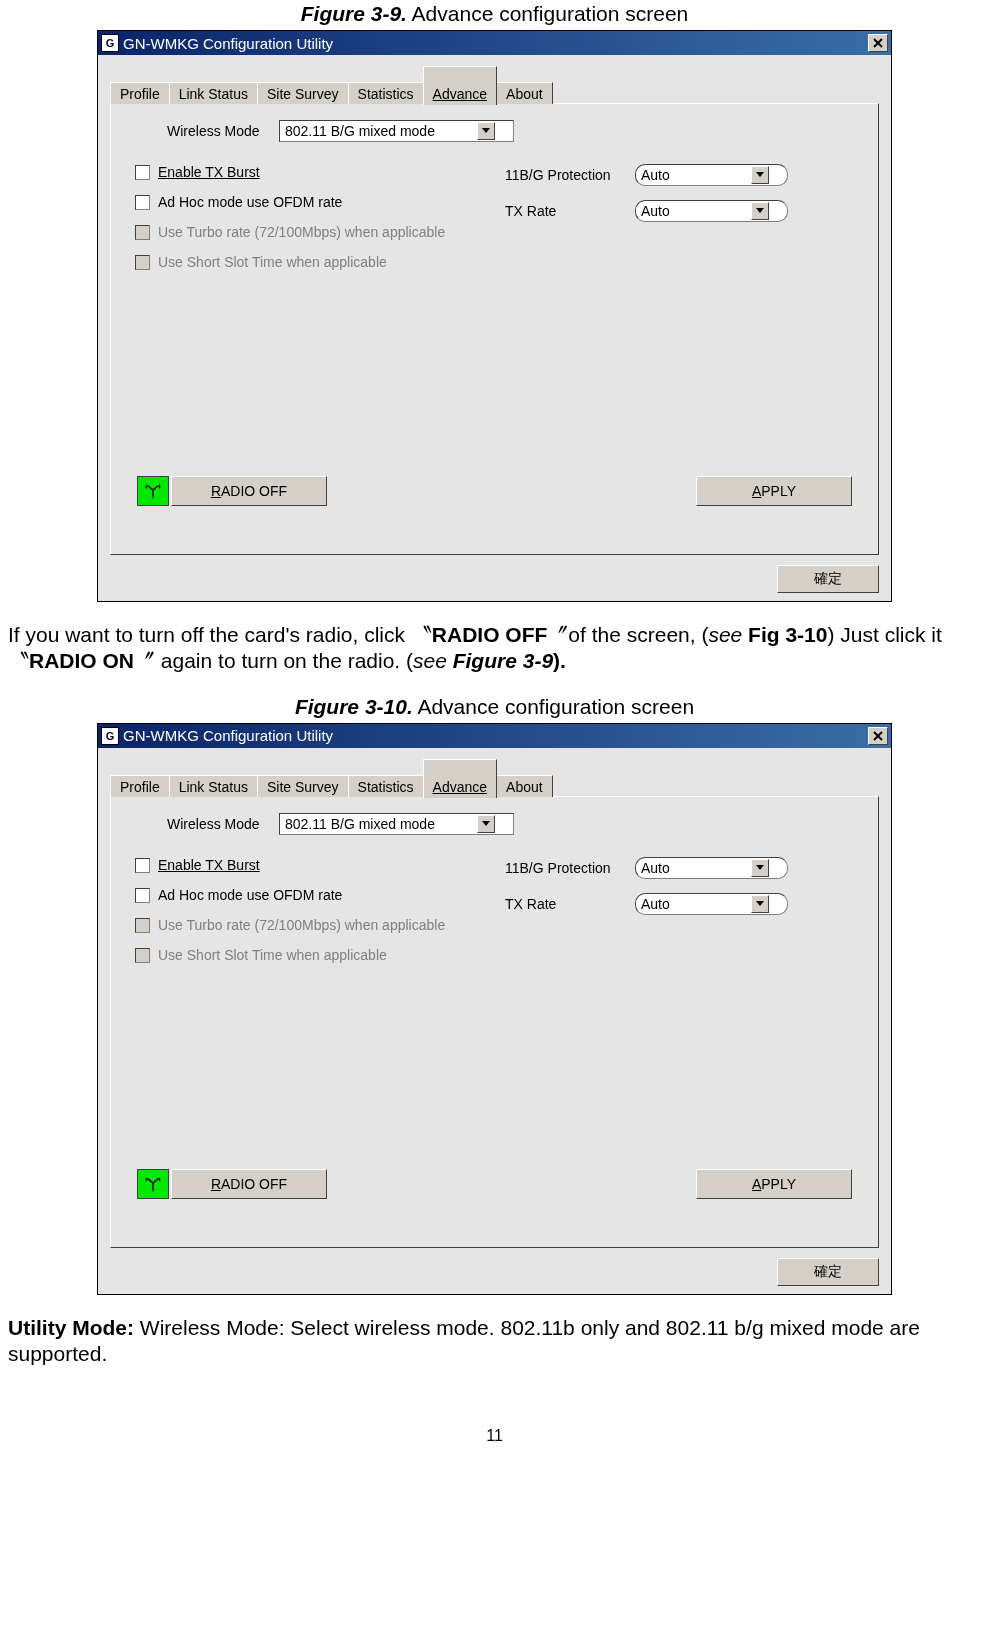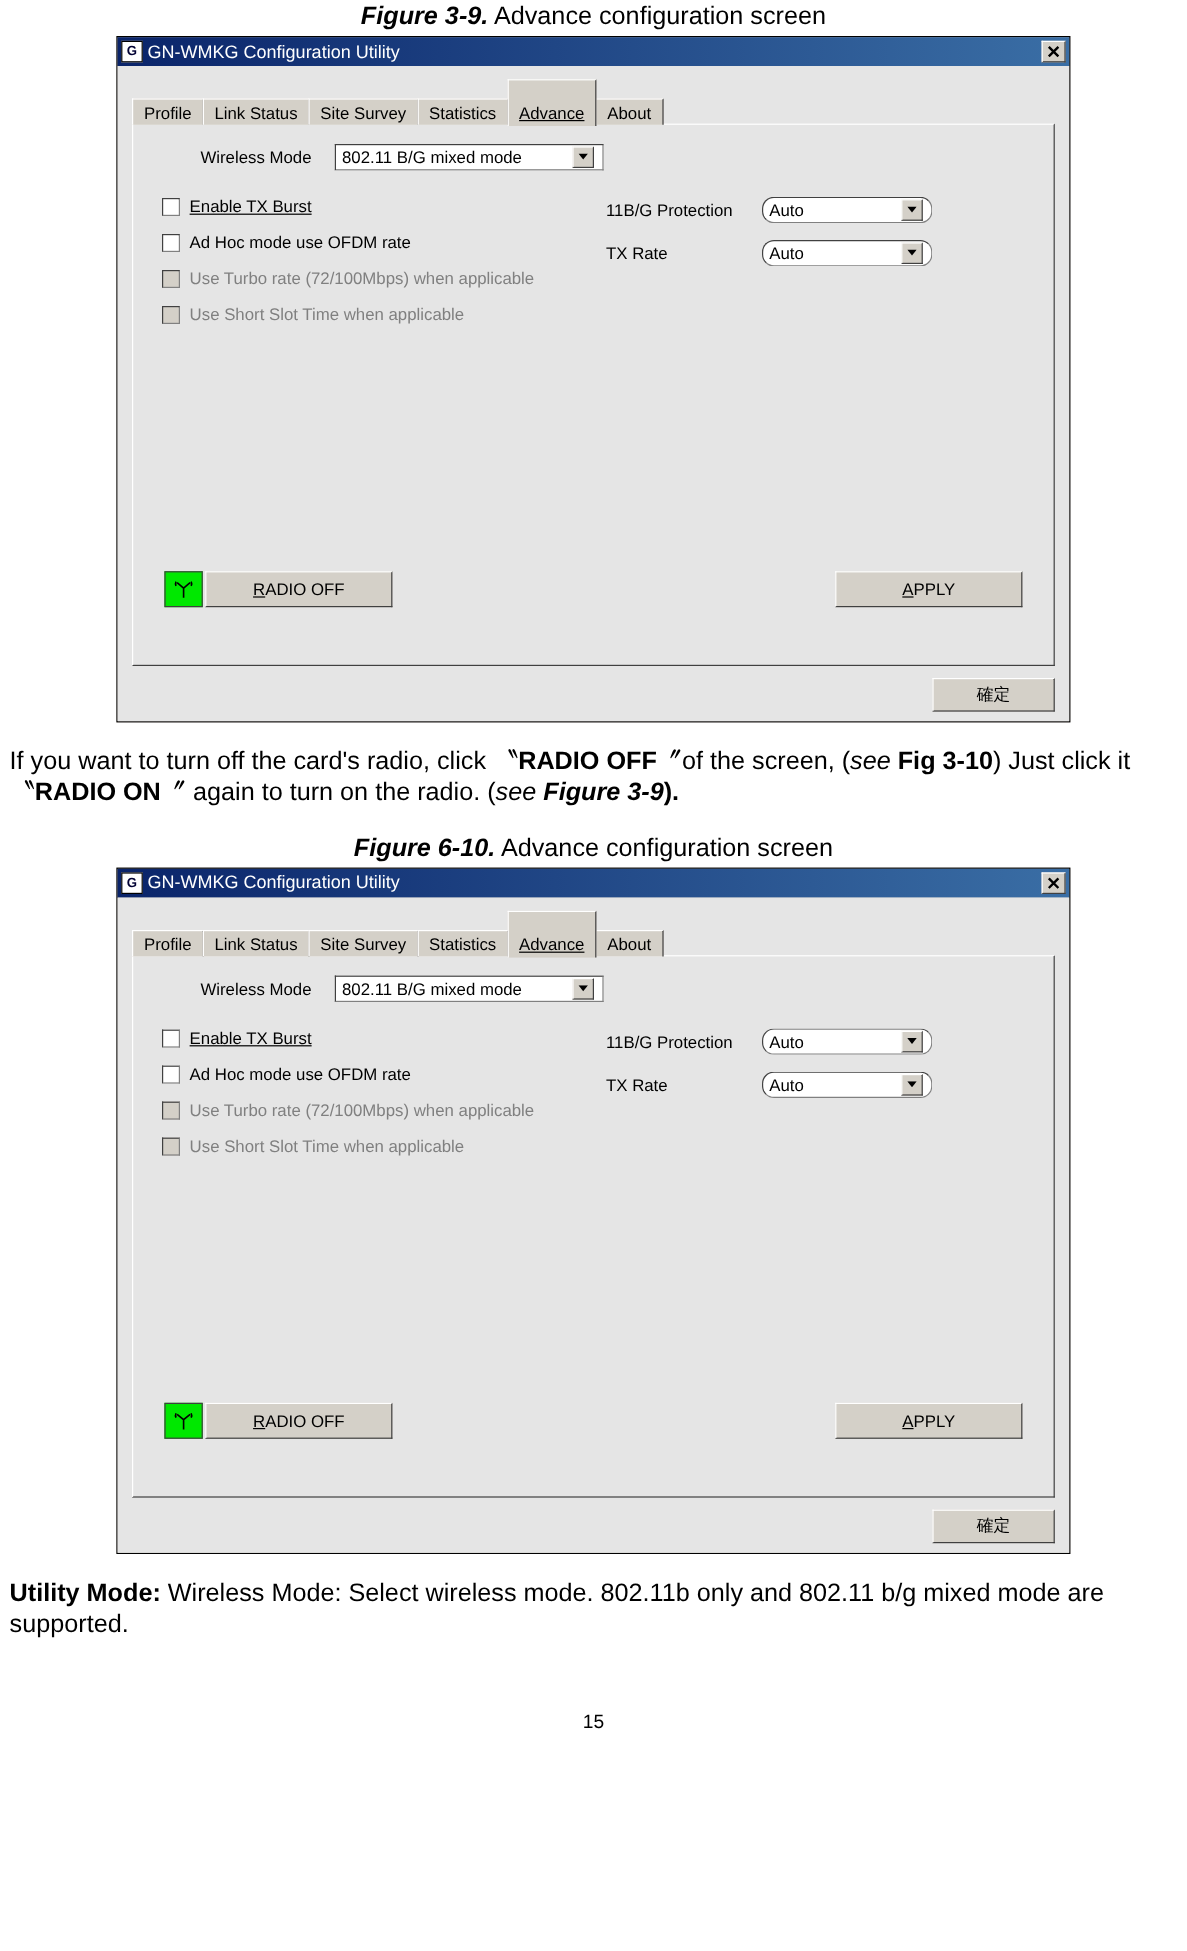--- a/index.html
+++ b/index.html
@@ -132,21 +132,21 @@
   }
 
   .select {
     background: #fff;
     border: 1px solid #808080;
     border-top: 1px solid #404040;
     border-left: 1px solid #404040;
     height: 20px;
     display: inline-flex;
     align-items: center;
-    padding: 0 7px 0 5px;
+    padding: 0 18px 0 5px;
     font-size: 14px;
     flex-shrink: 0;
   }
   .select.big { width: 210px; }
   .select.small { width: 128px; border-radius: 10px; }
   .select .sel-text { flex: 1; filter: blur(0.3px); }
   .select .sel-arrow {
     width: 16px;
     height: 16px;
     background: #d4d0c8;
@@ -355,21 +355,21 @@
         <span class="btn ok">確定</span>
       </div>
     </div>
   </div>
 
   <p class="para">
     <span>If you want to turn off the card's radio, click 〝</span><span class="bold">RADIO OFF</span><span>〞of the screen, (</span><span class="italic">see </span><span class="bold">Fig 3-10</span><span>) Just click it〝</span><span class="bold">RADIO ON</span><span>〞 again to turn on the radio. (</span><span class="italic">see </span><span class="bold italic">Figure 3-9</span><span class="bold">).</span>
   </p>
 
   <p class="figure-caption">
-    <span class="bold-italic">Figure 6-10.</span>
+    <span class="bold-italic">Figure 3-10.</span>
     <span>Advance configuration screen</span>
   </p>
 
   <div class="win">
     <div class="titlebar">
       <span class="app-icon">G</span>
       <span class="title">GN-WMKG Configuration Utility</span>
       <span class="close-btn">
         <svg viewBox="0 0 10 10">
             <path d="M1 1 L9 9 M9 1 L1 9" stroke="#000" stroke-width="2"></path>
@@ -461,14 +461,14 @@
         <span class="btn ok">確定</span>
       </div>
     </div>
   </div>
 
   <p class="para">
     <span class="bold">Utility Mode: </span><span>Wireless Mode: Select wireless mode. 802.11b only and 802.11 b/g mixed mode are supported.</span>
   </p>
 
 
-  <div class="pagenum">15</div>
+  <div class="pagenum">11</div>
 </div>
 
 </body></html>

